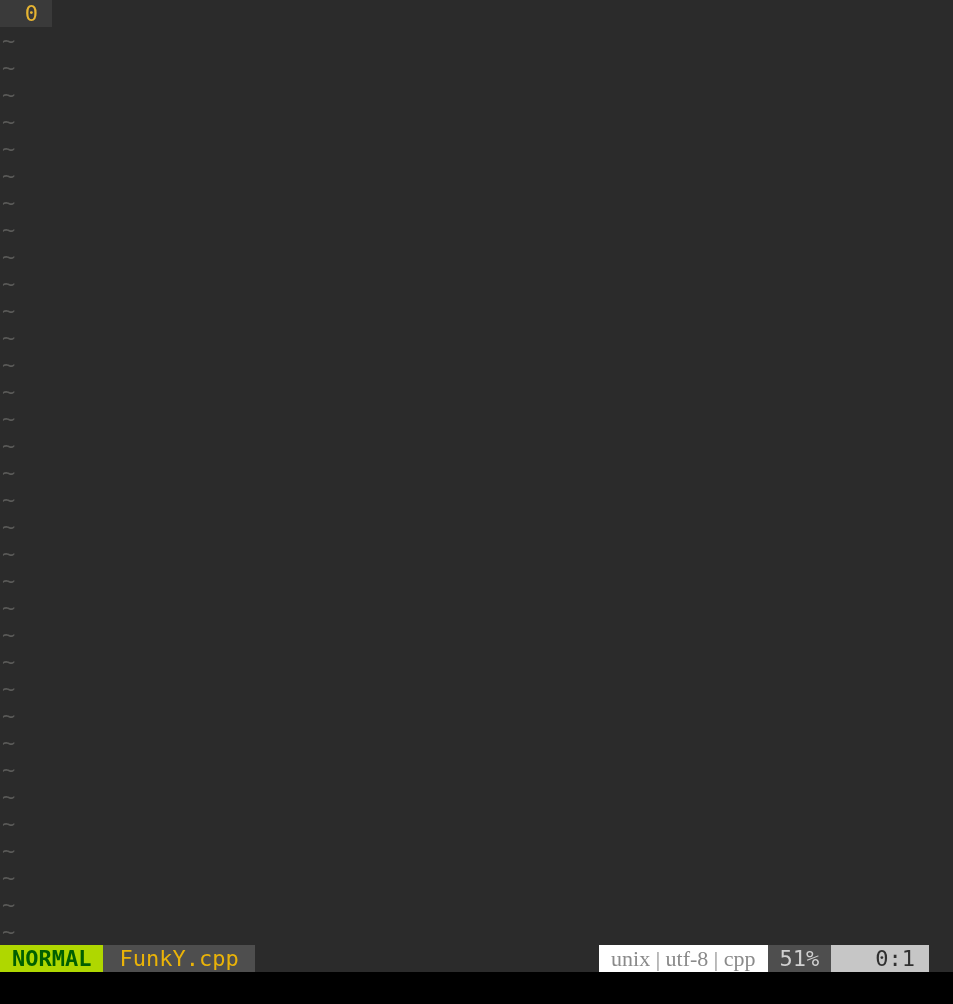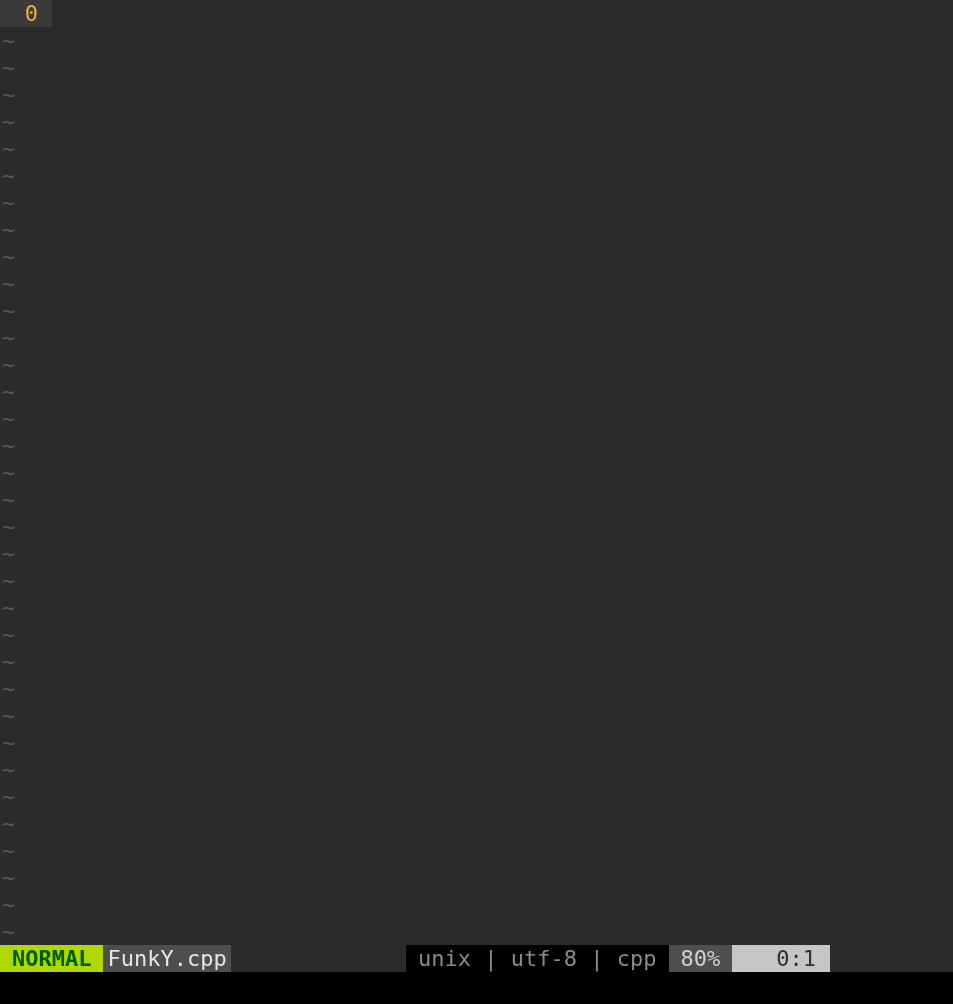--- a/index.html
+++ b/index.html
@@ -41,46 +41,47 @@
   }
   .tilde-row {
     height: 27px;
     line-height: 27px;
     padding-left: 2px;
   }
   .statusline {
     position: absolute;
     top: 945px;
     left: 0;
-    width: 830px;
+    width: 929px;
     height: 27px;
     display: flex;
     line-height: 27px;
     font-size: 22px;
     white-space: pre;
   }
   .sl-mode {
     background: #afd700;
     color: #005f00;
     font-weight: bold;
     padding: 0 12px;
   }
   .sl-file {
     background: #4e4e4e;
-    color: #e5e5e5;
-    padding: 0 4px;
+    color: #eab308;
+    padding: 0 16px;
   }
   .sl-gap {
     background: #2b2b2b;
     flex: 1;
   }
   .sl-info {
-    background: #000000;
+    background: #ffffff;
     color: #8a8a8a;
     padding: 0 12px;
+    font-family: Liberation Serif, serif;
   }
   .sl-percent {
     background: #4e4e4e;
     color: #d0d0d0;
     padding: 0 12px;
   }
   .sl-pos {
     background: #c6c6c6;
     color: #303030;
     padding: 0 14px 0 44px;
@@ -138,19 +139,19 @@
       <div class="tilde-row">~</div>
       <div class="tilde-row">~</div>
       <div class="tilde-row">~</div>
     </div>
 
   <div class="statusline">
     <div class="sl-mode">NORMAL</div>
     <div class="sl-file">FunkY.cpp</div>
     <div class="sl-gap"></div>
     <div class="sl-info">unix | utf-8 | cpp</div>
-    <div class="sl-percent">80%</div>
+    <div class="sl-percent">51%</div>
     <div class="sl-pos">0:1</div>
   </div>
 
 </div>
 
 <div class="cmdline"></div>
 
 </body></html>

